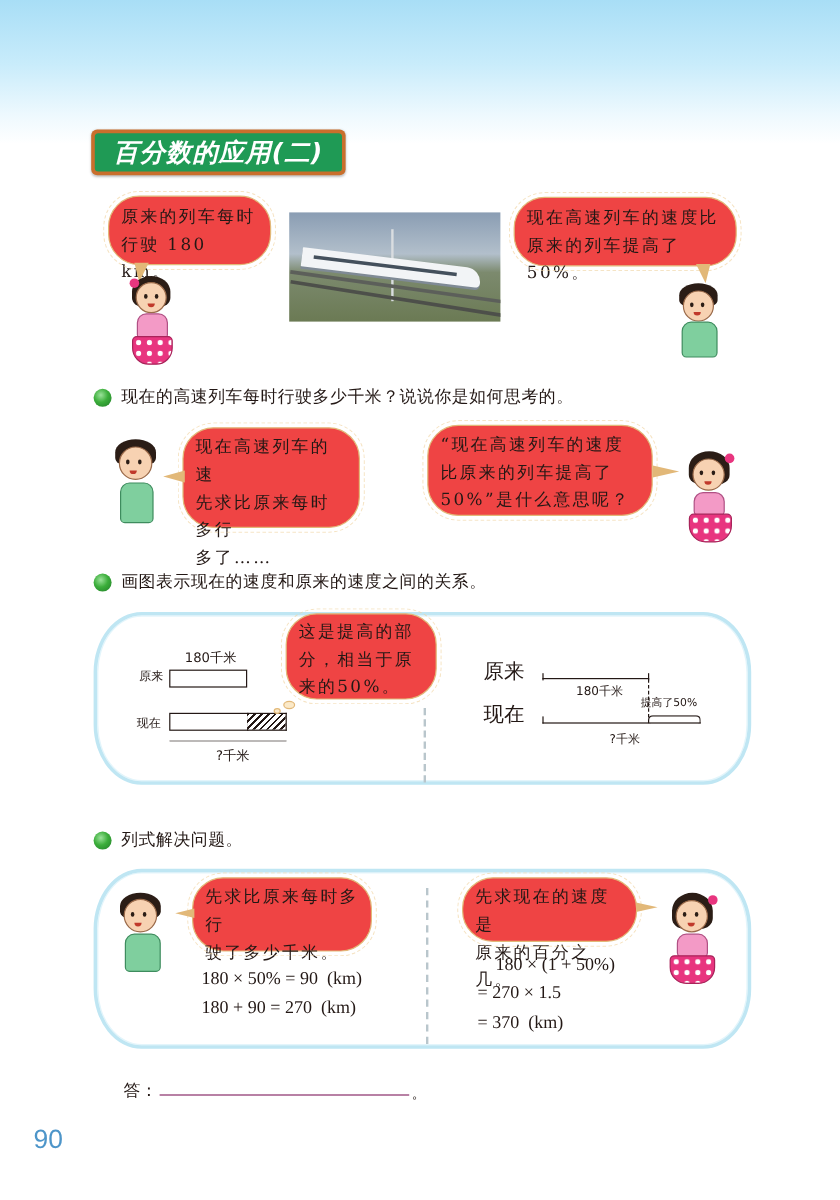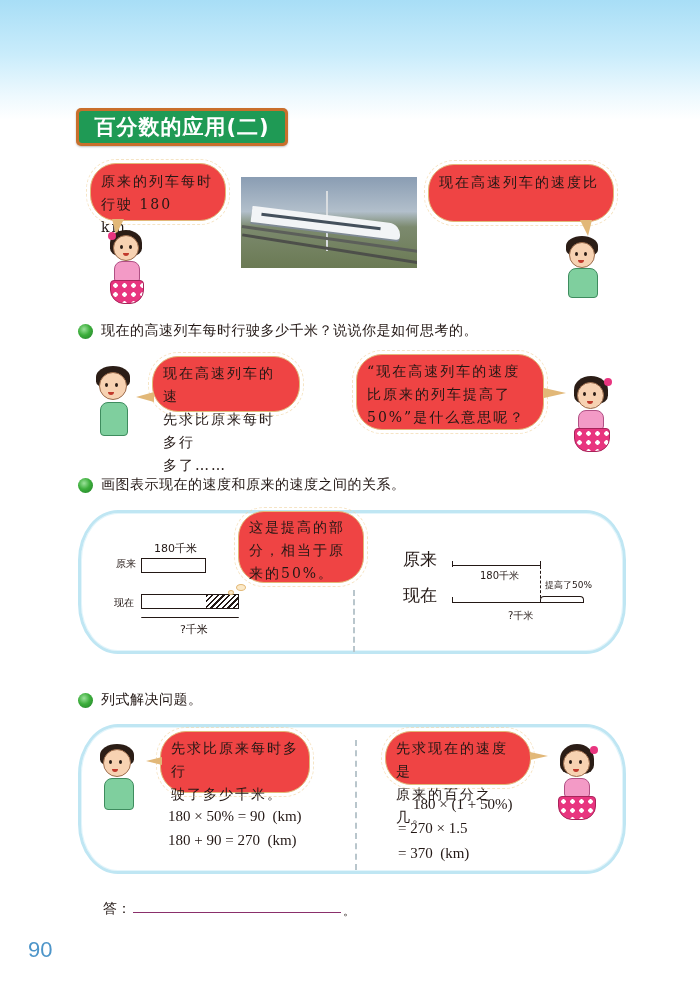--- a/index.html
+++ b/index.html
@@ -6,21 +6,21 @@
   html, body { width: 700px; height: 1000px; overflow: hidden; background: #ffffff; }
   body { position: relative; font-family: "DejaVu Serif", "Liberation Serif", serif; color: #231815; }
 
   .sky { position: absolute; left: 0; top: 0; width: 700px; height: 120px;
          background: linear-gradient(180deg, #a8def6 0%, #c9ecfb 45%, #eef9fe 80%, #ffffff 100%); }
 
   .title-badge { position: absolute; left: 76px; top: 108px; width: 212px; height: 38px;
     background: #c96f2c; border-radius: 5px; padding: 3px; box-shadow: 0 1px 2px rgba(0,0,0,0.25); }
   .title-inner { width: 100%; height: 100%; background: #1f9a55; border-radius: 3px;
     color: #ffffff; font-family: "DejaVu Sans", sans-serif; font-size: 21px; font-weight: bold;
-    display: flex; align-items: center; justify-content: center; letter-spacing: 1px; }
+    display: flex; align-items: center; justify-content: center; letter-spacing: 1px; font-style: italic; }
 
   .cloud { position: absolute; background: #ef4444; border: 1.5px solid #e2b878;
     border-radius: 26px; font-family: "DejaVu Serif", serif; font-size: 14px; line-height: 23px;
     color: #231815; padding: 8px 14px; letter-spacing: 2px; }
   .cloud::before { content: ""; position: absolute; inset: -5px; border: 1.5px dashed #f0d3a0; border-radius: 30px; pointer-events: none; opacity: .6; }
   .tail { position: absolute; width: 0; height: 0; }
 
   .person { position: absolute; }
   .head { position: absolute; border-radius: 50%; background: #f7d2b2; border: 1px solid #9a6a4a; }
   .hair { position: absolute; background: #2b1d16; border-radius: 50% 50% 30% 30%; }
@@ -92,20 +92,21 @@
 <div class="photo">
   <div class="pole"></div>
   <div class="train"></div>
   <div class="win"></div>
   <div class="track"></div>
   <div class="track2"></div>
 </div>
 
 <div class="cloud" style="left:428px; top:164px; width:186px; height:58px; padding:6px 10px;">
   <div>现在高速列车的速度比</div>
+  <div>原来的列车提高了 50%。</div>
 </div>
 <div class="tail" style="left:580px; top:220px; border-left:8px solid transparent; border-right:4px solid transparent; border-top:16px solid #e2b878;"></div>
 <div class="person" style="left:562px; top:236px; width:46px; height:66px;">
   <div class="hair" style="left:4px; top:0; width:32px; height:20px;"></div>
   <div class="head" style="left:7px; top:6px; width:26px; height:26px;"></div>
   <div class="eye" style="left:13px; top:16px;"></div>
     <div class="eye" style="left:22px; top:16px;"></div>
   <div class="mouth" style="left:16px; top:24px;"></div>
   <div class="shirt-g" style="left:6px; top:32px; width:30px; height:30px;"></div>
 </div>
@@ -116,21 +117,21 @@
 </div>
 
 <div class="person" style="left:90px; top:366px; width:46px; height:84px;">
   <div class="hair" style="left:6px; top:0; width:34px; height:22px;"></div>
   <div class="head" style="left:9px; top:6px; width:28px; height:28px;"></div>
   <div class="eye" style="left:15px; top:17px;"></div>
     <div class="eye" style="left:25px; top:17px;"></div>
   <div class="mouth" style="left:18px; top:26px;"></div>
   <div class="shirt-g" style="left:10px; top:36px; width:28px; height:34px;"></div>
 </div>
-<div class="cloud" style="left:152px; top:356px; width:148px; height:56px; padding:5px 10px;">
+<div class="cloud" style="left:152px; top:356px; width:148px; height:84px; padding:5px 10px;">
   <div>现在高速列车的速</div>
   <div>先求比原来每时多行</div>
   <div>多了……</div>
 </div>
 <div class="tail" style="left:136px; top:392px; border-top:5px solid transparent; border-bottom:5px solid transparent; border-right:18px solid #e2b878;"></div>
 
 <div class="cloud" style="left:356px; top:354px; width:188px; height:76px; padding:5px 10px;">
   <div>“现在高速列车的速度</div>
   <div>比原来的列车提高了</div>
   <div>50%”是什么意思呢？</div>
@@ -172,21 +173,21 @@
 <div style="position:absolute; left:236px; top:584px; width:10px; height:7px; background:#fbe9c8; border:1px solid #e2b878; border-radius:50%;"></div>
 <div style="position:absolute; left:228px; top:590px; width:6px; height:5px; background:#fbe9c8; border:1px solid #e2b878; border-radius:50%;"></div>
 
 <div class="label-m" style="left:403px; top:548px;">原来</div>
 <div class="label-m" style="left:403px; top:584px;">现在</div>
 <div class="line" style="left:452px; top:565px; width:89px;"></div>
 <div style="position:absolute; left:452px; top:561px; height:6px; border-left:1.5px solid #231815;"></div>
 <div style="position:absolute; left:540px; top:561px; height:6px; border-left:1.5px solid #231815;"></div>
 <div class="label-x" style="left:480px; top:569px; font-size:10px;">180千米</div>
 <div style="position:absolute; left:540px; top:566px; height:32px; border-left:1px dashed #231815;"></div>
-<div class="label-x" style="left:545px; top:579px;">提高了50%</div>
+<div class="label-x" style="left:534px; top:579px;">提高了50%</div>
 <div class="line" style="left:452px; top:602px; width:132px;"></div>
 <div style="position:absolute; left:540px; top:596px; width:44px; height:7px; border:1.2px solid #231815; border-bottom:none; border-radius:4px 4px 0 0;"></div>
 <div style="position:absolute; left:452px; top:597px; height:6px; border-left:1.5px solid #231815;"></div>
 <div class="label-x" style="left:508px; top:609px; font-size:10px;">?千米</div>
 
 <div class="q" style="top:691px;">
   <span class="dot"></span>
   <span>列式解决问题。</span>
 </div>
 

